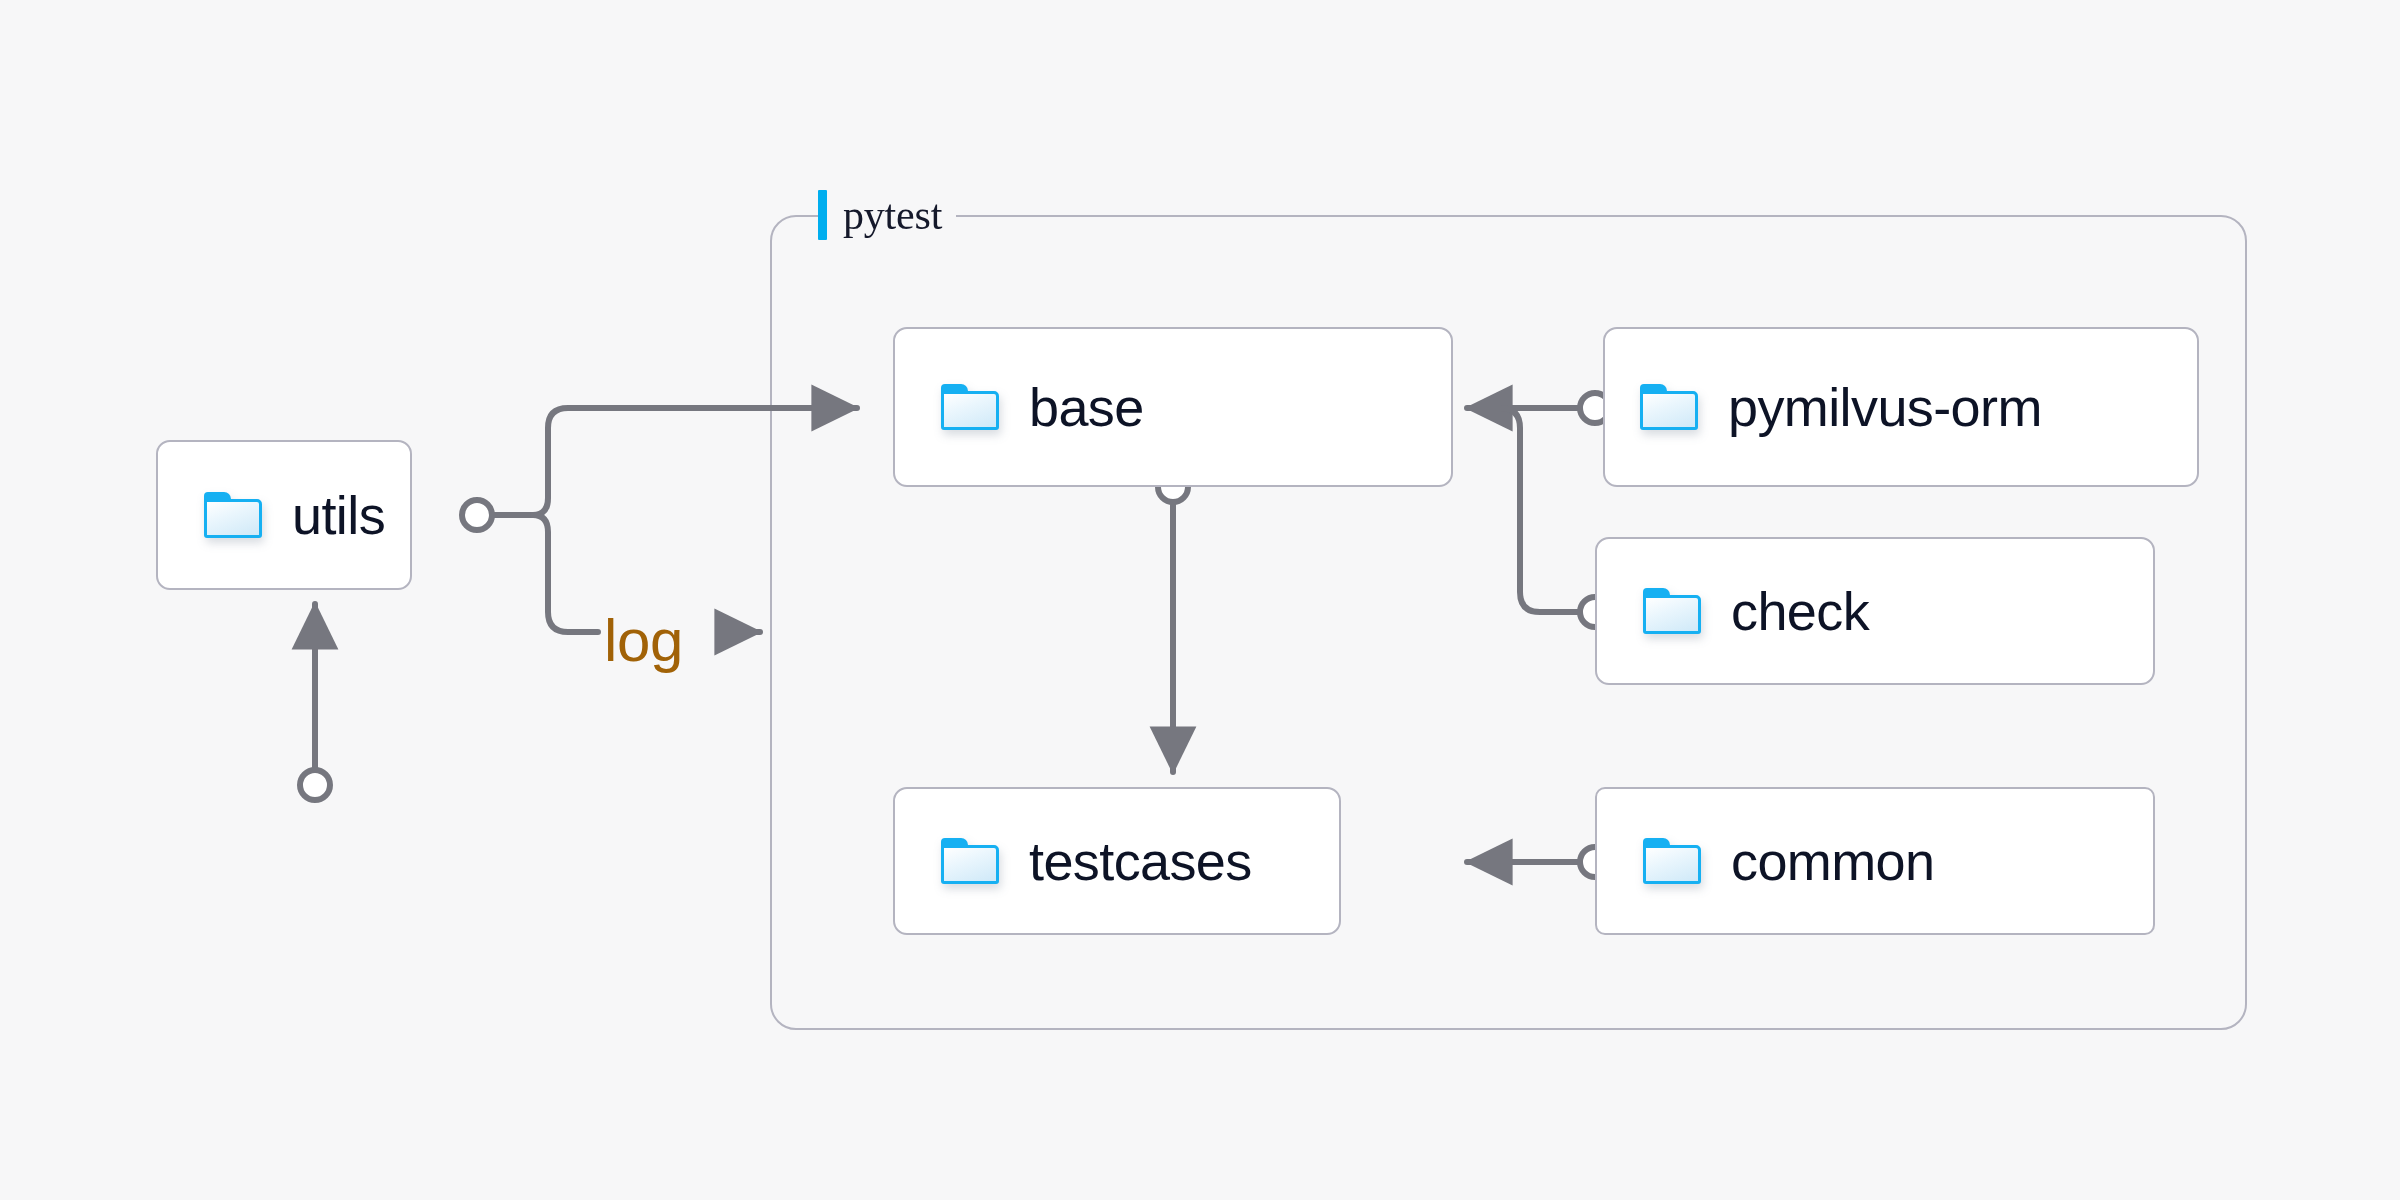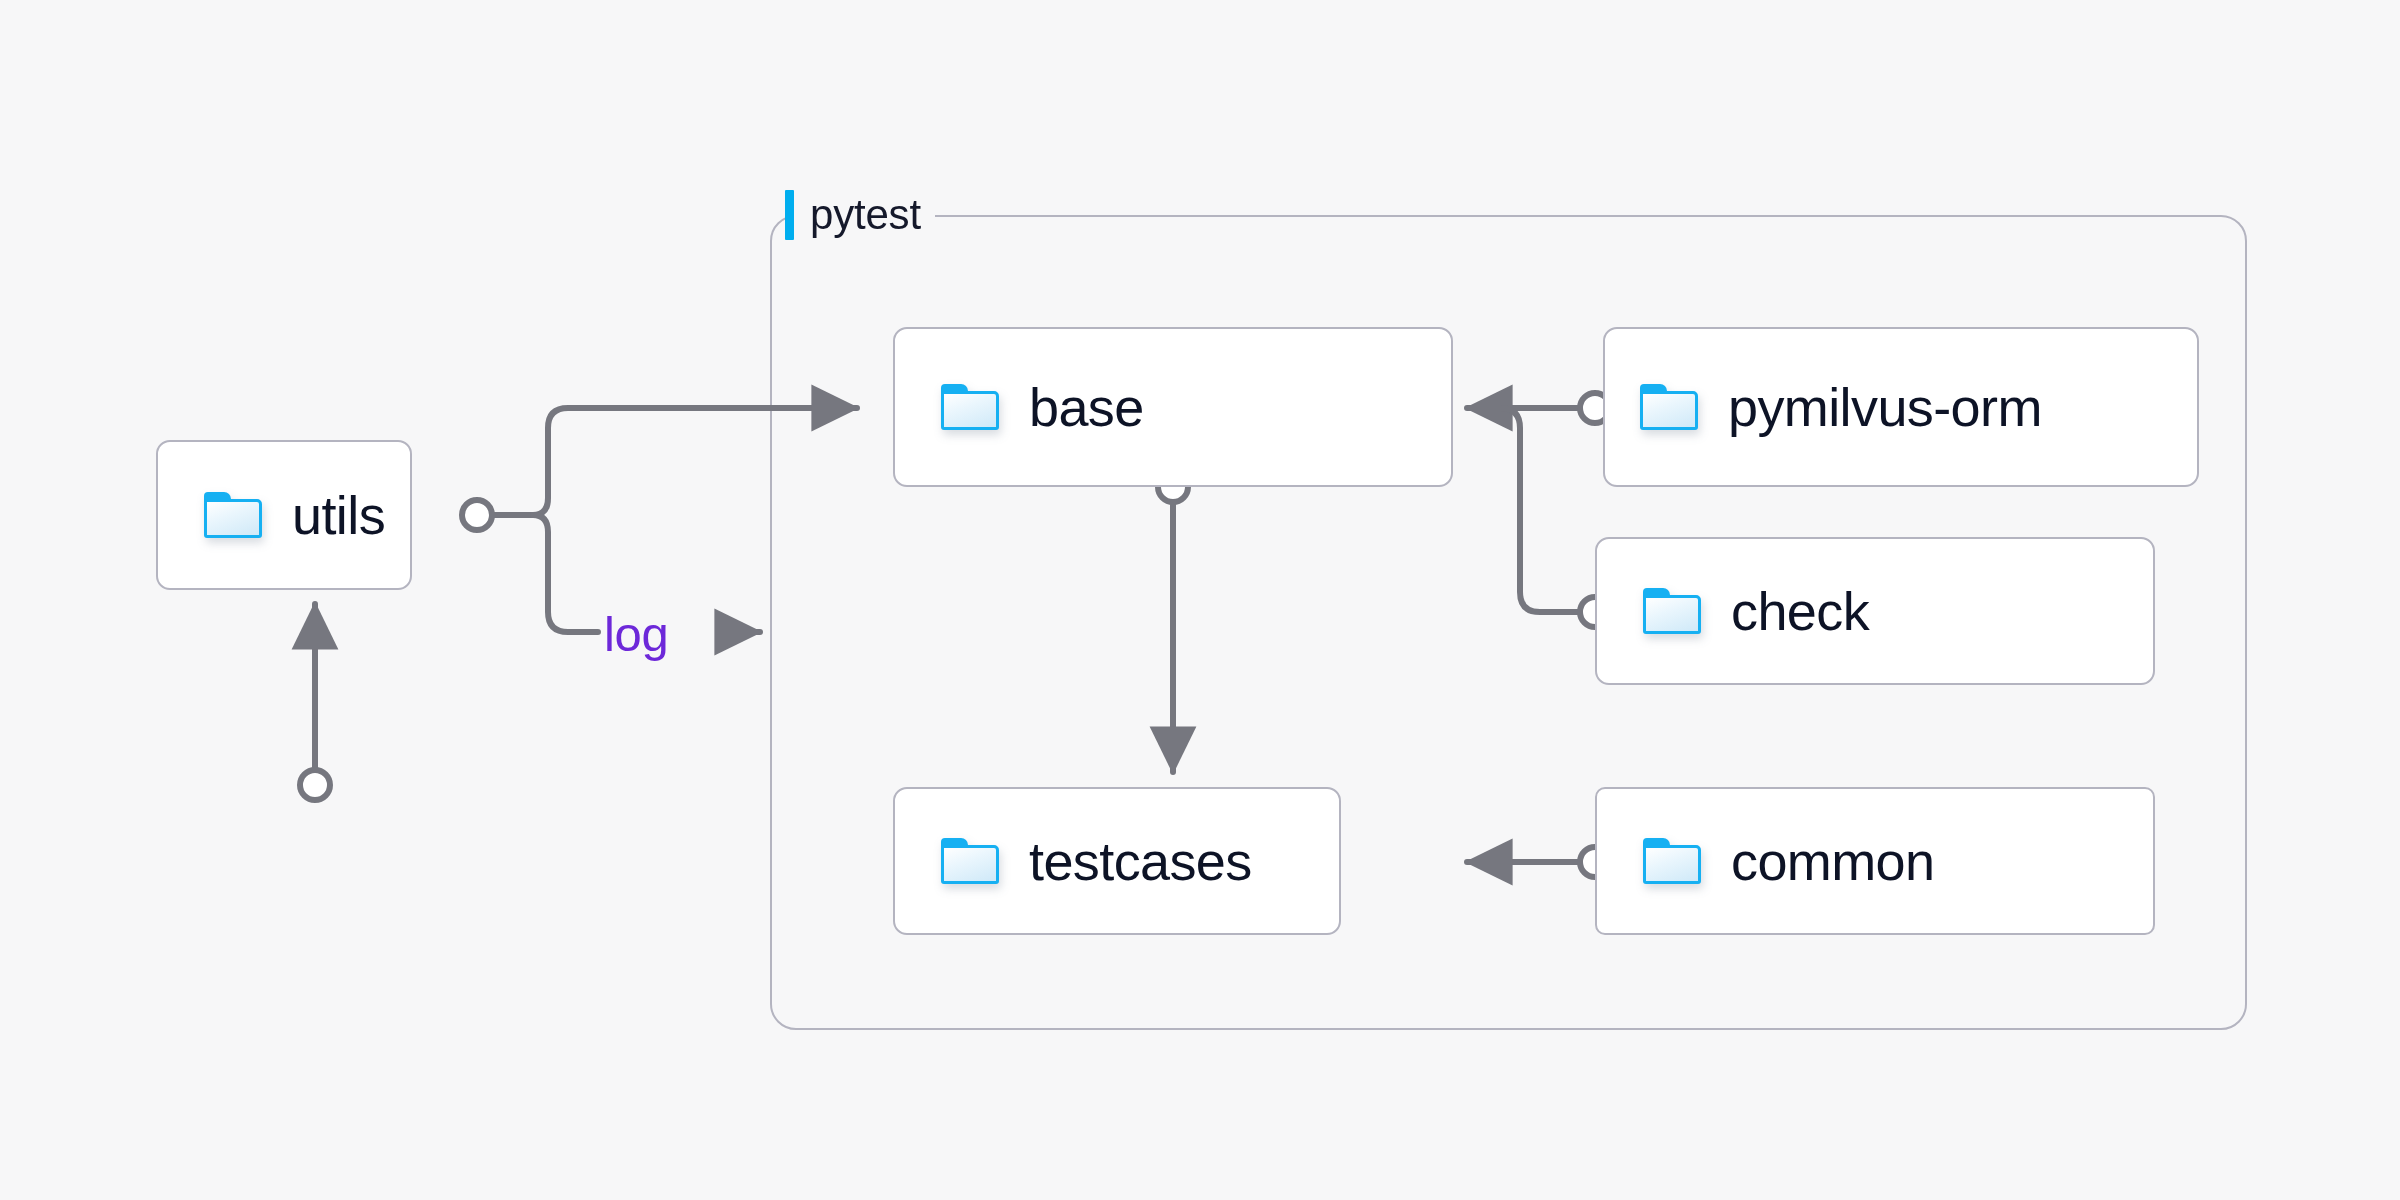--- a/index.html
+++ b/index.html
@@ -80,33 +80,33 @@
     border-radius:2px 5px 3px 3px;
     background:linear-gradient(160deg,#ffffff 0%,#eaf6fd 40%,#cfe9f8 100%);
   }
 
   
   #wires{position:absolute;left:0;top:0;width:2400px;height:1200px;}
 
   
   .edge-label{
     position:absolute;
-    font-size:49px;
-    color:#6d28d9;
+    font-size:60px;
+    color:#a16207;
     letter-spacing:-0.3px;
     white-space:nowrap;
   }
 </style>
 </head>
 <body>
 
 <div id="stage">
 
   <div class="group-box" style="left:770px;top:215px;width:1477px;height:815px;"></div>
-  <div class="group-label" style="left:785px;top:188px;">
+  <div class="group-label" style="left:818px;top:188px;font-family:Liberation Serif, serif;">
     <span class="group-bar"></span>
     <span class="group-title">pytest</span>
   </div>
 
   <svg id="wires" viewBox="0 0 2400 1200" xmlns="http://www.w3.org/2000/svg">
     <defs>
       <marker id="ah" markerWidth="9" markerHeight="9" refX="7.6" refY="4.5" orient="auto" markerUnits="strokeWidth">
         <path d="M0,0.6 L8,4.5 L0,8.4 z" fill="#76777f"></path>
       </marker>
     </defs>

